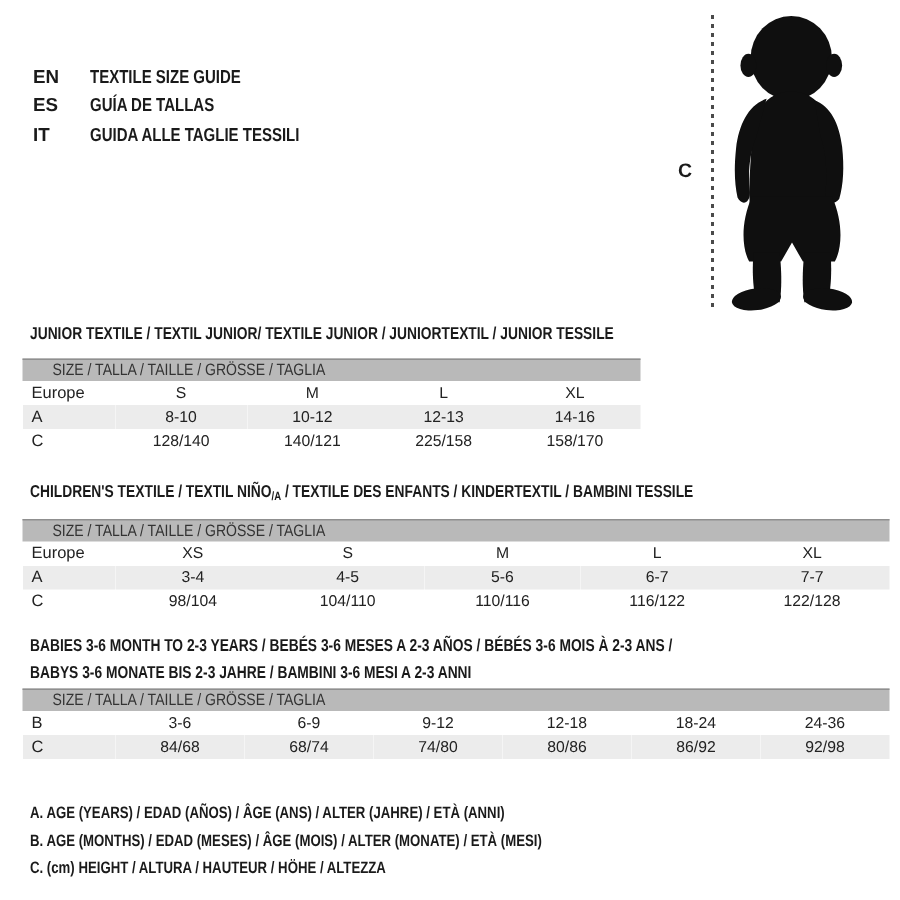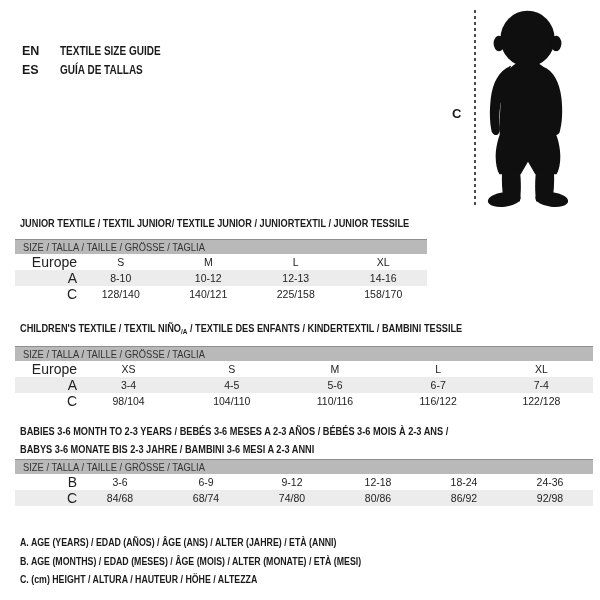--- a/index.html
+++ b/index.html
@@ -31,44 +31,48 @@
   .t-children{top:319px;}
   .t-babies{top:422px;}
   .sub{font-size:8px;vertical-align:-2px;}
 
   
   .tbl{position:absolute;left:15px;}
   .tbl-junior{top:239px;width:412px;}
   .tbl-children{top:346px;width:578px;}
   .tbl-babies{top:459px;width:578px;}
   .band{height:15px;background:var(--hdr);border-top:1px solid var(--hdrline);
-    font-size:11px;color:#333;line-height:15px;padding-left:8px;box-sizing:border-box;}
+    font-size:11px;color:#333;line-height:15px;padding-left:20px;box-sizing:border-box;}
   table{width:100%;border-collapse:collapse;table-layout:fixed;font-size:10.5px;color:#222;}
   td{height:16px;padding:0;text-align:center;white-space:nowrap;overflow:hidden;}
-  td.lbl{text-align:right;padding-left:6px;font-size:14px;}
+  td.lbl{text-align:left;padding-left:6px;font-size:11px;}
   col.lblcol{width:62px;}
   tr.alt{background:var(--alt);}
 
   
   .footnotes{position:absolute;left:20px;top:533px;font-size:11px;font-weight:bold;
     transform:scaleX(0.8);transform-origin:0 0;line-height:18.5px;white-space:nowrap;}
 </style>
 </head>
 <body>
 
 <div class="page">
 
   <div class="legend">
     <div class="legend-row">
       <span class="legend-code">EN</span>
       <span class="legend-label cx">TEXTILE SIZE GUIDE</span>
     </div>
     <div class="legend-row">
       <span class="legend-code">ES</span>
       <span class="legend-label cx">GUÍA DE TALLAS</span>
+    </div>
+    <div class="legend-row">
+      <span class="legend-code">IT</span>
+      <span class="legend-label cx">GUIDA ALLE TAGLIE TESSILI</span>
     </div>
   </div>
 
   <div class="dash-line"></div>
   <div class="c-label">C</div>
   <svg class="silhouette" viewBox="0 0 95 205" xmlns="http://www.w3.org/2000/svg">
     <g fill="#0f0f0f">
       <ellipse cx="47" cy="31" rx="28" ry="29"></ellipse>
       <ellipse cx="17.5" cy="36" rx="5.5" ry="8"></ellipse>
       <ellipse cx="76.5" cy="36" rx="5.5" ry="8"></ellipse>
@@ -144,21 +148,21 @@
         <td>M</td>
         <td>L</td>
         <td>XL</td>
       </tr>
       <tr class="alt">
         <td class="lbl">A</td>
         <td>3-4</td>
         <td>4-5</td>
         <td>5-6</td>
         <td>6-7</td>
-        <td>7-4</td>
+        <td>7-7</td>
       </tr>
       <tr>
         <td class="lbl">C</td>
         <td>98/104</td>
         <td>104/110</td>
         <td>110/116</td>
         <td>116/122</td>
         <td>122/128</td>
       </tr>
     </tbody>

